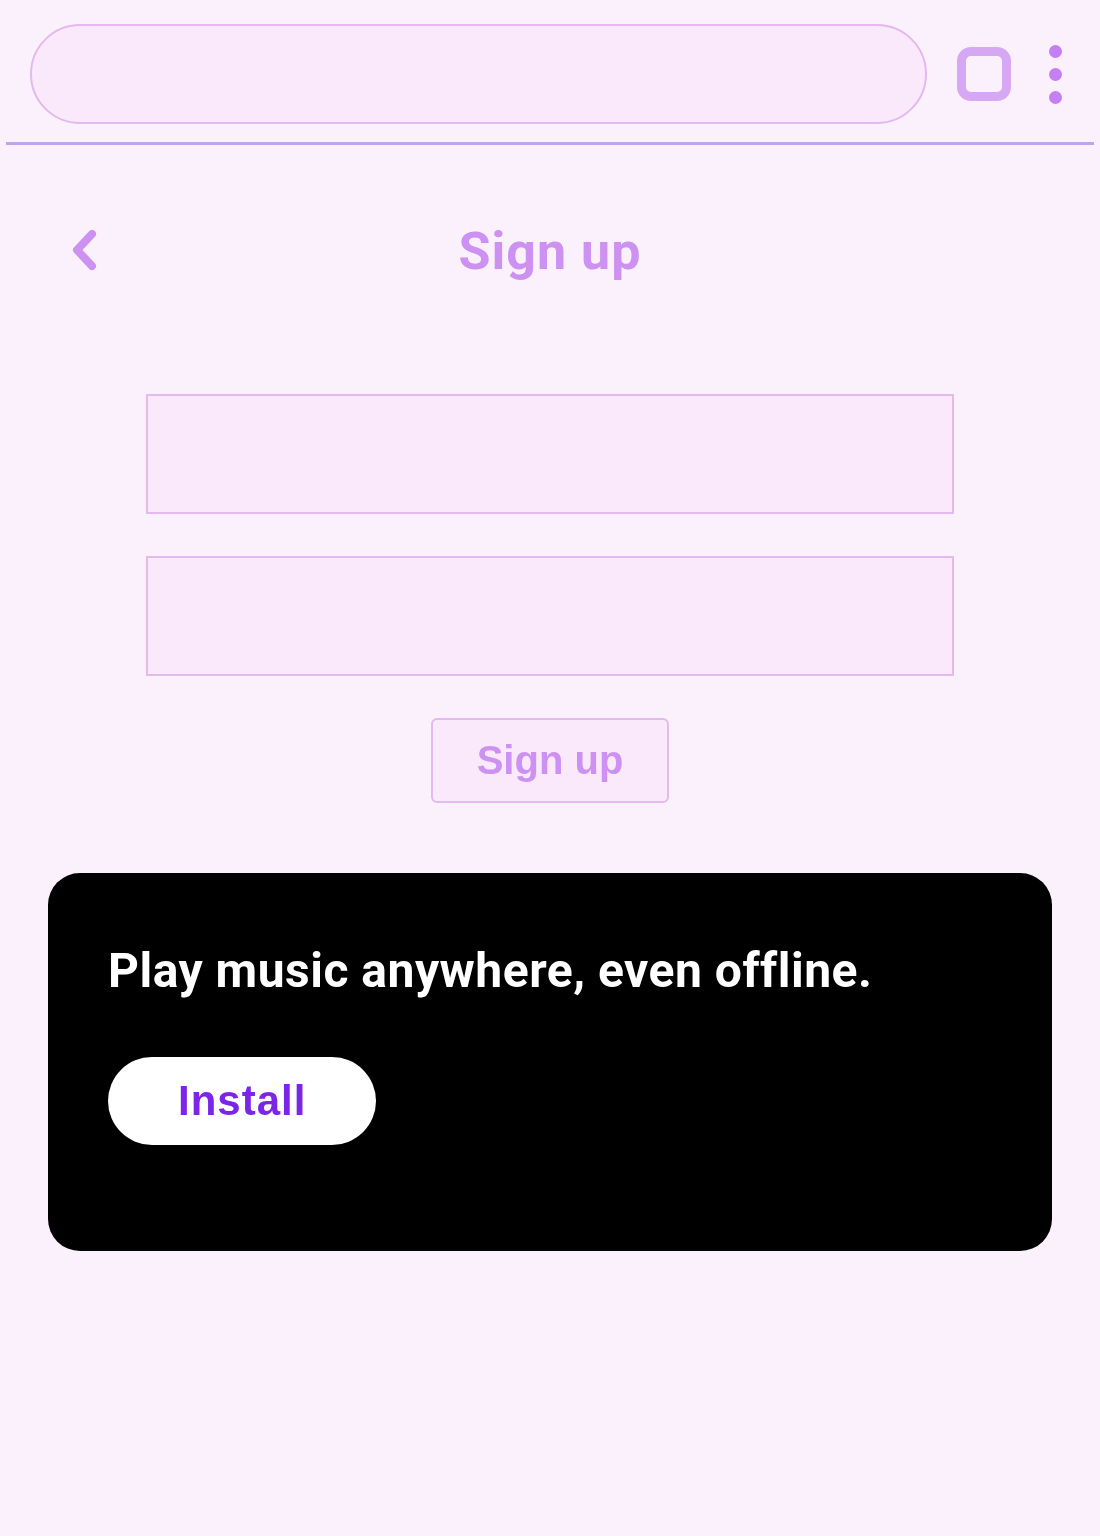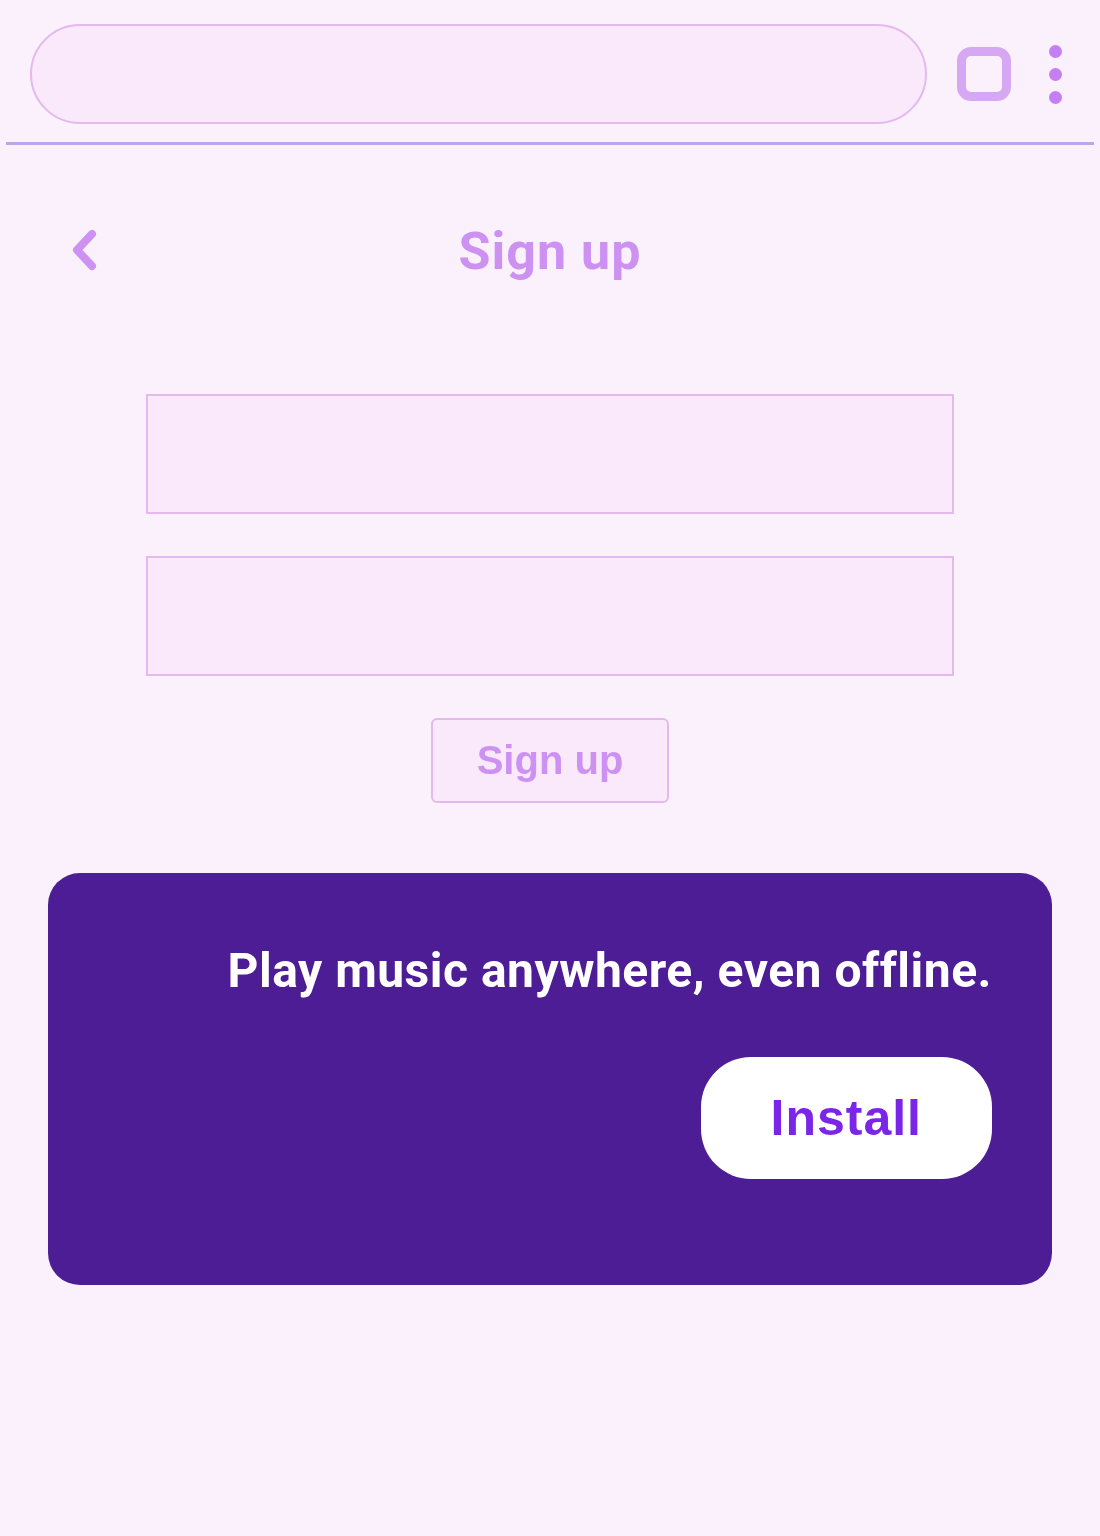--- a/index.html
+++ b/index.html
@@ -121,44 +121,44 @@
       font-weight: 600;
       color: #cd91f2;
       background: #f9e9fb;
       border: 2px solid #e3b9ee;
       border-radius: 6px;
       cursor: pointer;
     }
     
     .install-banner {
       margin: 0 42px 42px 42px;
-      background: #4c1d95;
+      background: #000000;
       border-radius: 32px;
       padding: 62px 60px 58px;
       display: flex;
       flex-direction: column;
-      align-items: flex-end;
+      align-items: flex-start;
       text-align: center;
     }
     
     .banner-headline {
       color: #ffffff;
       font-size: 48px;
       font-weight: 700;
       line-height: 1.5;
       letter-spacing: 0.5px;
       margin-bottom: 50px;
     }
     
     .install-button {
       background: #ffffff;
       color: #7b25e9;
-      font-size: 50px;
+      font-size: 42px;
       font-weight: 700;
-      padding: 32px 70px;
+      padding: 20px 70px;
       border-radius: 50px;
       border: none;
       cursor: pointer;
       letter-spacing: 1px;
       margin-bottom: 48px;
     }
     
     .not-now-link {
       color: #c2a3f2;
       font-size: 40px;

